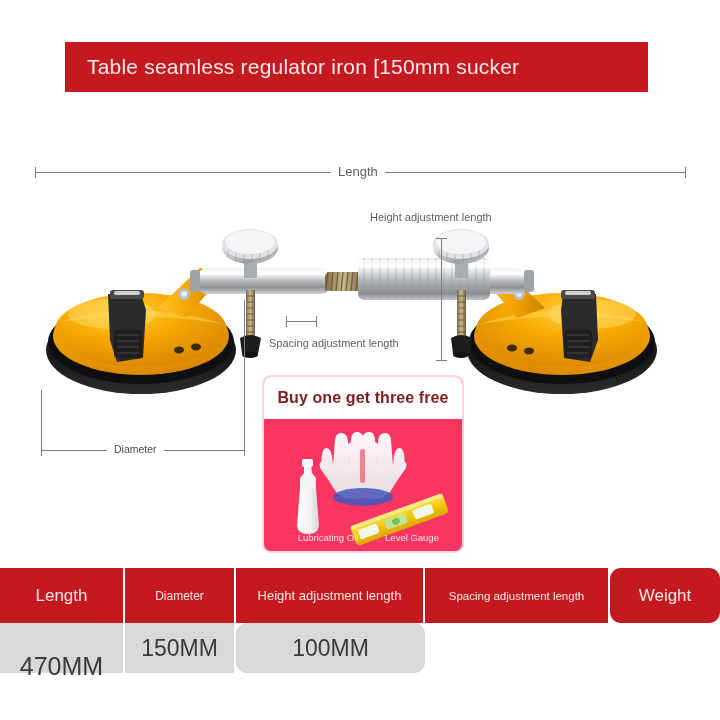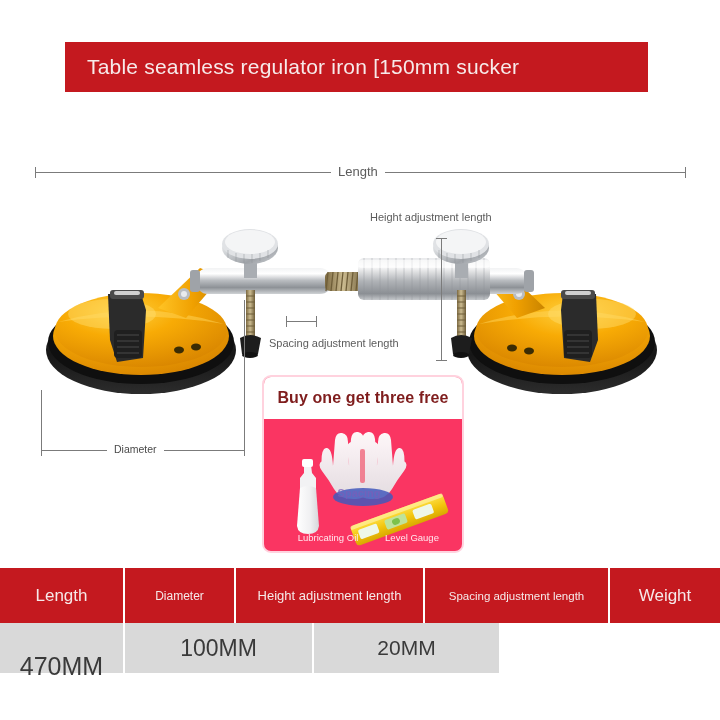--- a/index.html
+++ b/index.html
@@ -74,21 +74,21 @@
   }
   .spec-row { display: flex; width: 720px; }
   .spec-row.head { height: 55px; }
   .spec-row.vals { height: 50px; }
   .cell {
     display: flex; align-items: center; justify-content: center;
     border-right: 2px solid #ffffff; text-align: center;
   }
   .spec-row.head .cell { background: #c4191f; color: #f6e9e9; }
   .spec-row.vals .cell { background: #d9d9d9; color: #3a3a3a; }
-  .cell:last-child { border-right: none; }
+  .cell:last-child { border-right: none; border-radius: 11px; }
   .c0 { width: 125px; }
   .c1 { width: 111px; }
   .c2 { width: 189px; }
   .c3 { width: 185px; }
   .c4 { width: 110px; }
   .spec-row.head .c0 span,
   .spec-row.head .c4 span { font-size: 17px; }
   .spec-row.head .c1 span { font-size: 12px; }
   .spec-row.head .c2 span { font-size: 13px; }
   .spec-row.head .c3 span { font-size: 11.5px; }
@@ -335,21 +335,21 @@
         <g transform="rotate(-20 130 100)">
           <rect x="86" y="92" width="98" height="21" rx="4" fill="url(#levelG)"></rect>
           <rect x="92" y="98" width="20" height="10" rx="2" fill="#eef7e8"></rect>
           <rect x="120" y="98" width="22" height="10" rx="2" fill="#bfe39a"></rect>
           <rect x="150" y="98" width="20" height="10" rx="2" fill="#eef7e8"></rect>
           <rect x="127" y="100" width="8" height="6" rx="3" fill="#7cc24a"></rect>
           <rect x="86" y="92" width="98" height="4" rx="2" fill="#fff0a0" opacity=".7"></rect>
         </g>
       </svg>
 
-      <div class="gloves-label">Spacing</div>
+      <div class="gloves-label">Level</div>
       <div class="promo-item-label" style="left:16px; top:113px; width:96px;">Lubricating Oil</div>
       <div class="promo-item-label" style="left:100px; top:113px; width:96px;">Level Gauge</div>
     </div>
   </div>
 
   <div class="spec-table">
     <div class="spec-row head">
       <div class="cell c0">
         <span>Length</span>
       </div>
@@ -363,23 +363,23 @@
         <span>Spacing adjustment length</span>
       </div>
       <div class="cell c4">
         <span>Weight</span>
       </div>
     </div>
     <div class="spec-row vals">
       <div class="cell c0">
         <span>470MM</span>
       </div>
+      <div class="cell c1">
+        <span>150MM</span>
+      </div>
       <div class="cell c2">
         <span>100MM</span>
       </div>
-      <div class="cell c3">
-        <span>20MM</span>
-      </div>
     </div>
   </div>
 
 
 </div>
 
 </body></html>

